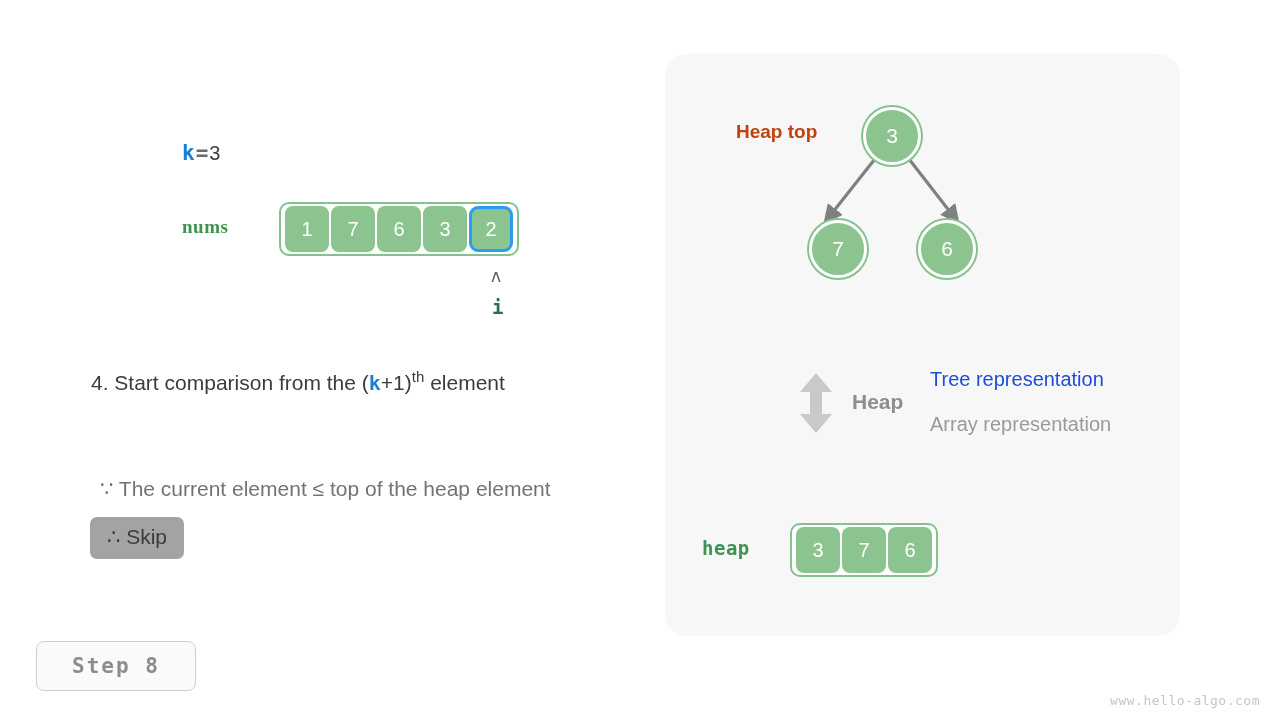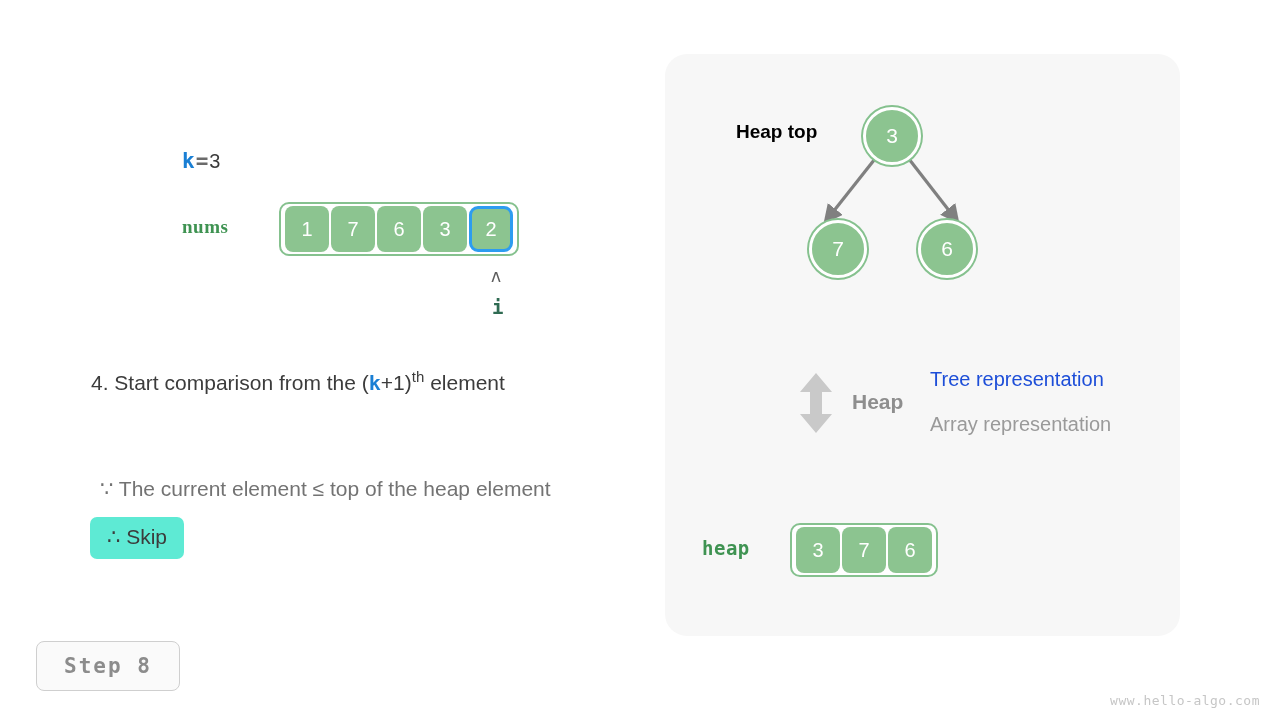--- a/index.html
+++ b/index.html
@@ -24,21 +24,20 @@
   }
 
   .k-line {
     position: absolute;
     left: 182px; top: 141px;
     font-family: "DejaVu Sans Mono", "Liberation Mono", monospace;
     font-size: 21px;
     font-weight: bold;
     letter-spacing: 1px;
     white-space: pre;
-    margin-top: 8px;
   }
   .k-line .kvar { color: #1a7fd4; }
   .k-line .keq  { color: #6b6b6b; font-weight: bold; }
   .k-line .kval { color: #3b3b3b; font-weight: normal;
                   font-family: "Liberation Sans", sans-serif; font-size: 20px; }
 
   .nums-label {
     position: absolute;
     left: 182px; top: 216px;
     font-family: Liberation Serif, serif;
@@ -120,32 +119,32 @@
     position: absolute;
     left: 100px; top: 477px;
     font-size: 21px;
     color: #737373;
     white-space: nowrap;
   }
 
   .skip-badge {
     position: absolute;
     left: 90px; top: 517px;
-    background: #5eead4;
+    background: #a3a3a3;
     border-radius: 7px;
     padding: 8px 17px 10px 17px;
     font-size: 21px;
     color: #3c3c3c;
     display: inline-block;
   }
 
   .step-chip {
     position: absolute;
     left: 36px; top: 641px;
-    width: 144px; height: 50px;
+    width: 160px; height: 50px;
     box-sizing: border-box;
     border: 1px solid #cfcfcf;
     border-radius: 8px;
     background: #fafafa;
     color: #8c8c8c;
     display: flex;
     align-items: center;
     justify-content: center;
     font-family: "DejaVu Sans Mono", "Liberation Mono", monospace;
     font-size: 21px;
@@ -169,21 +168,21 @@
     width: 515px; height: 582px;
     background: #f7f7f7;
     border-radius: 22px;
   }
 
   .heap-top-label {
     position: absolute;
     left: 736px; top: 121px;
     font-size: 19px;
     font-weight: bold;
-    color: #000000;
+    color: #c2410c;
   }
 
   .tree-svg {
     position: absolute;
     left: 780px; top: 95px;
   }
 
   .node {
     position: absolute;
     width: 58px; height: 58px;

